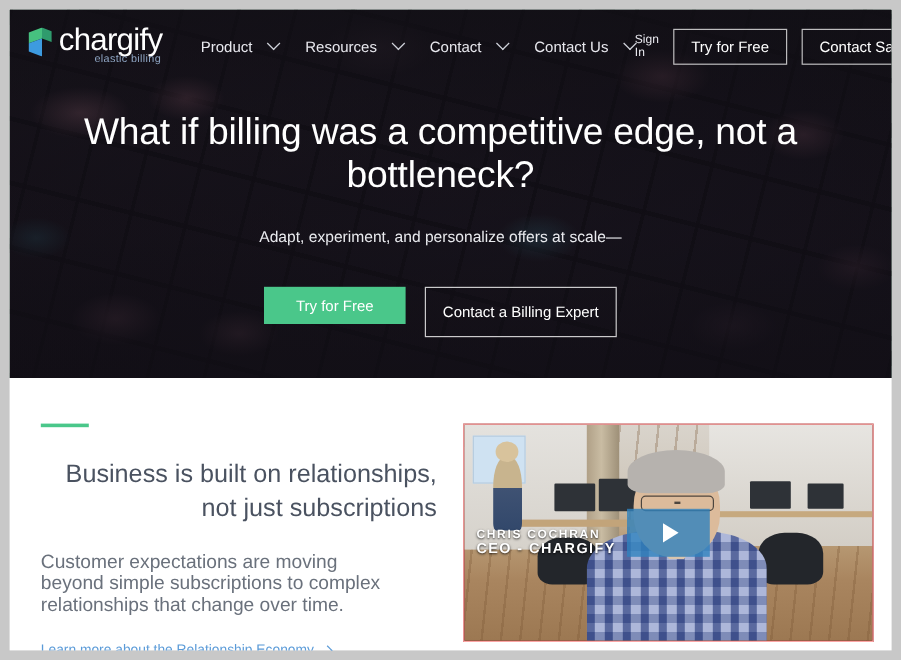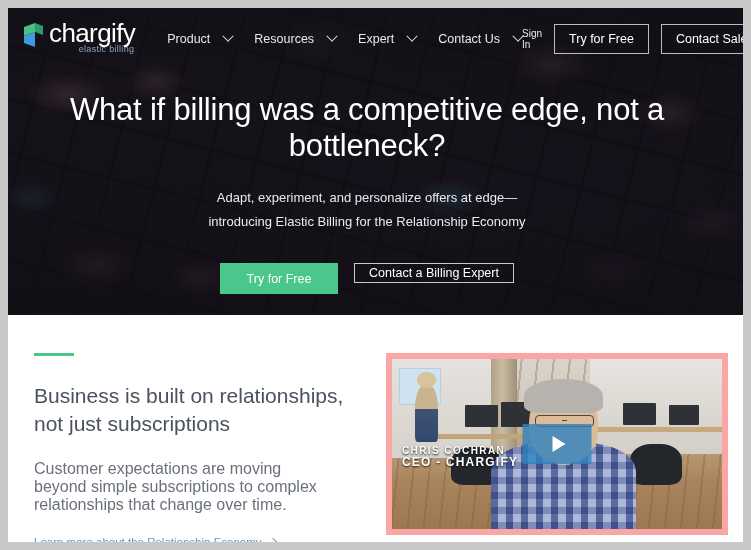--- a/index.html
+++ b/index.html
@@ -191,21 +191,21 @@
     min-width: 118px;
     cursor: pointer;
     font-family: "Liberation Sans", sans-serif;
   }
   .btn-outline-hero {
     background: transparent;
     border: 1px solid rgba(255,255,255,.78);
     color: #ffffff;
     font-size: 12.5px;
     padding: 0 14px;
-    height: 20px;
+    height: 42px;
     cursor: pointer;
     font-family: "Liberation Sans", sans-serif;
   }
 
   
   .section {
     position: relative;
     display: flex;
     padding: 38px 24px 0 26px;
     box-sizing: border-box;
@@ -217,20 +217,21 @@
     height: 3px;
     background: #4ac78a;
     margin-bottom: 26px;
   }
   .sec-title {
     color: #4a5260;
     font-size: 21px;
     line-height: 28px;
     font-weight: 400;
     margin: 0;
+    text-align: right;
   }
   .sec-body {
     color: #6a717c;
     font-size: 16px;
     line-height: 18px;
     margin: 22px 0 0 0;
     max-width: 298px;
   }
   .sec-link {
     display: inline-flex;
@@ -252,21 +253,21 @@
 
   
   .col-right {
     margin-left: 22px;
     flex: none;
   }
   .video-card {
     position: relative;
     width: 342px;
     height: 182px;
-    border: 6px solid #fca5a5;
+    border: 1px solid #fca5a5;
     box-sizing: border-box;
     overflow: hidden;
     background: #7f1d1d;
     cursor: pointer;
   }
   .video-scene {
     position: absolute;
     inset: 0;
     background:
       
@@ -481,41 +482,40 @@
         <div class="nav-menu">
           <div class="nav-item">
             <span>Product</span>
             <i class="chev"></i>
           </div>
           <div class="nav-item">
             <span>Resources</span>
             <i class="chev"></i>
           </div>
           <div class="nav-item">
-            <span>Expert</span>
+            <span>Contact</span>
             <i class="chev"></i>
           </div>
           <div class="nav-item">
             <span>Contact Us</span>
             <i class="chev"></i>
           </div>
         </div>
 
         <div class="nav-right">
           <span class="signin">Sign In</span>
           <button class="ghost-btn">Try for Free</button>
           <button class="ghost-btn">Contact Sales</button>
         </div>
       </nav>
 
       <div class="hero-copy">
         <h1 class="hero-title">What if billing was a competitive edge, not a bottleneck?</h1>
         <p class="hero-sub">
-          <span>Adapt, experiment, and personalize offers at edge—</span><br>
-          <span>introducing Elastic Billing for the Relationship Economy</span>
+          <span>Adapt, experiment, and personalize offers at scale—</span><br>
         </p>
         <div class="hero-ctas">
           <button class="btn-green">Try for Free</button>
           <button class="btn-outline-hero">Contact a Billing Expert</button>
         </div>
       </div>
     </section>
 
     <section class="section">
       <div class="col-left">

